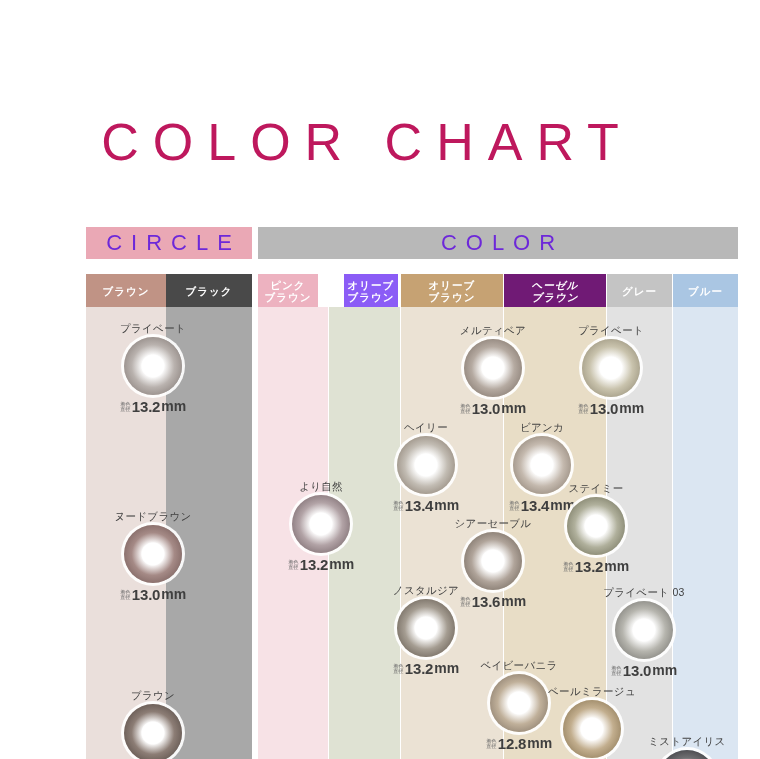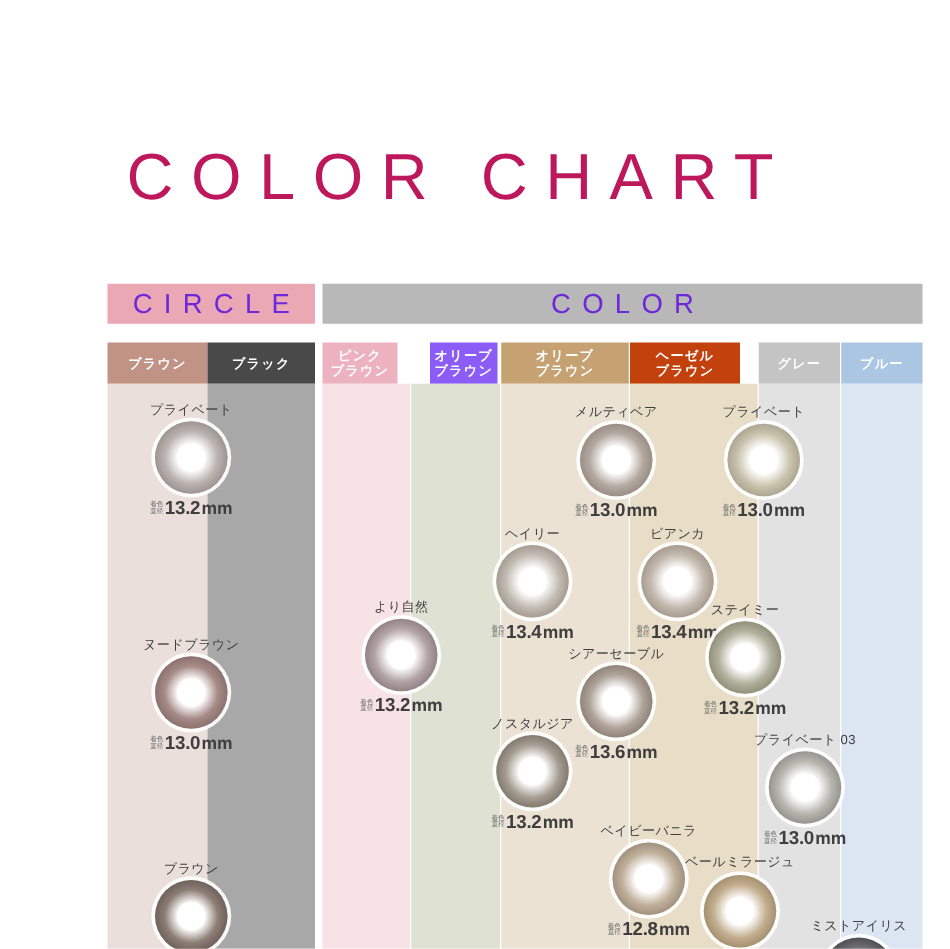--- a/index.html
+++ b/index.html
@@ -167,21 +167,21 @@
     <div class="group-head" id="group-color" style="background: rgb(184, 184, 184);">COLOR</div>
     <div id="col-heads">
         <div class="col-head" style="left: 0px; width: 80px; background: rgb(192, 147, 133);">ブラウン</div>
         <div class="col-head" style="left: 80px; width: 86px; background: rgb(73, 73, 73);">ブラック</div>
         <div class="col-head" style="left: 172px; width: 60px; background: rgb(237, 178, 192);">ピンク
 ブラウン</div>
         <div class="col-head" style="left: 258px; width: 54px; background: #8b5cf6;">オリーブ
 ブラウン</div>
         <div class="col-head" style="left: 315px; width: 102px; background: rgb(198, 162, 115);">オリーブ
 ブラウン</div>
-        <div class="col-head" style="left: 418px; width: 88px; background: #c2410c;">ヘーゼル
+        <div class="col-head" style="left: 418px; width: 102px; background: #701a75; font-style: italic;">ヘーゼル
 ブラウン</div>
         <div class="col-head" style="left: 521px; width: 65px; background: rgb(196, 196, 196);">グレー</div>
         <div class="col-head" style="left: 587px; width: 65px; background: rgb(170, 198, 227);">ブルー</div>
       </div>
     <div id="col-bodies">
         <div class="col-body" style="left: 0px; width: 80px; background: rgb(234, 223, 219);"></div>
         <div class="col-body" style="left: 80px; width: 86px; background: rgb(168, 168, 168);"></div>
         <div class="col-body" style="left: 172px; width: 70px; background: rgb(247, 226, 230);"></div>
         <div class="col-body" style="left: 243px; width: 71px; background: rgb(223, 226, 211);"></div>
         <div class="col-body" style="left: 315px; width: 102px; background: rgb(235, 226, 212);"></div>
@@ -223,21 +223,21 @@
         </div>
         <div class="lens" style="left: 290px; top: 194px;">
           <div class="lens-name">ヘイリー</div>
           <div class="lens-img" style="background: radial-gradient(circle, rgb(255, 255, 255) 0%, rgb(255, 255, 255) 26%, rgb(194, 188, 179) 52%, rgb(148, 137, 125) 82%, rgb(194, 188, 179) 94%, rgb(148, 137, 125) 100%);"></div>
           <div class="lens-dia">
             <span class="dia-tag">着色<br>直径</span>
             <span class="dia-val">13.4</span>
             <span class="dia-unit">mm</span>
           </div>
         </div>
-        <div class="lens" style="left: 290px; top: 346px;">
+        <div class="lens" style="left: 290px; top: 357px;">
           <div class="lens-name">ノスタルジア</div>
           <div class="lens-img" style="background: radial-gradient(circle, rgb(255, 255, 255) 0%, rgb(255, 255, 255) 26%, rgb(165, 157, 146) 52%, rgb(111, 102, 92) 82%, rgb(165, 157, 146) 94%, rgb(111, 102, 92) 100%);"></div>
           <div class="lens-dia">
             <span class="dia-tag">着色<br>直径</span>
             <span class="dia-val">13.2</span>
             <span class="dia-unit">mm</span>
           </div>
         </div>
         <div class="lens" style="left: 357px; top: 97px;">
           <div class="lens-name">メルティベア</div>
@@ -295,21 +295,21 @@
         </div>
         <div class="lens" style="left: 508px; top: 359px;">
           <div class="lens-name">プライベート 03</div>
           <div class="lens-img" style="background: radial-gradient(circle, rgb(255, 255, 255) 0%, rgb(255, 255, 255) 26%, rgb(182, 181, 174) 52%, rgb(130, 129, 124) 82%, rgb(182, 181, 174) 94%, rgb(130, 129, 124) 100%);"></div>
           <div class="lens-dia">
             <span class="dia-tag">着色<br>直径</span>
             <span class="dia-val">13.0</span>
             <span class="dia-unit">mm</span>
           </div>
         </div>
-        <div class="lens" style="left: 456px; top: 458px; font-family: Liberation Serif, serif;">
+        <div class="lens" style="left: 456px; top: 458px;">
           <div class="lens-name">ベールミラージュ</div>
           <div class="lens-img" style="background: radial-gradient(circle, rgb(255, 255, 255) 0%, rgb(255, 255, 255) 26%, rgb(194, 174, 142) 52%, rgb(148, 128, 94) 82%, rgb(194, 174, 142) 94%, rgb(148, 128, 94) 100%);"></div>
         </div>
         <div class="lens" style="left: 551px; top: 508px;">
           <div class="lens-name">ミストアイリス</div>
           <div class="lens-img" style="background: radial-gradient(circle, rgb(255, 255, 255) 0%, rgb(255, 255, 255) 26%, rgb(111, 111, 114) 52%, rgb(60, 60, 64) 82%, rgb(111, 111, 114) 94%, rgb(60, 60, 64) 100%);"></div>
         </div>
       </div>
   </div>
 

